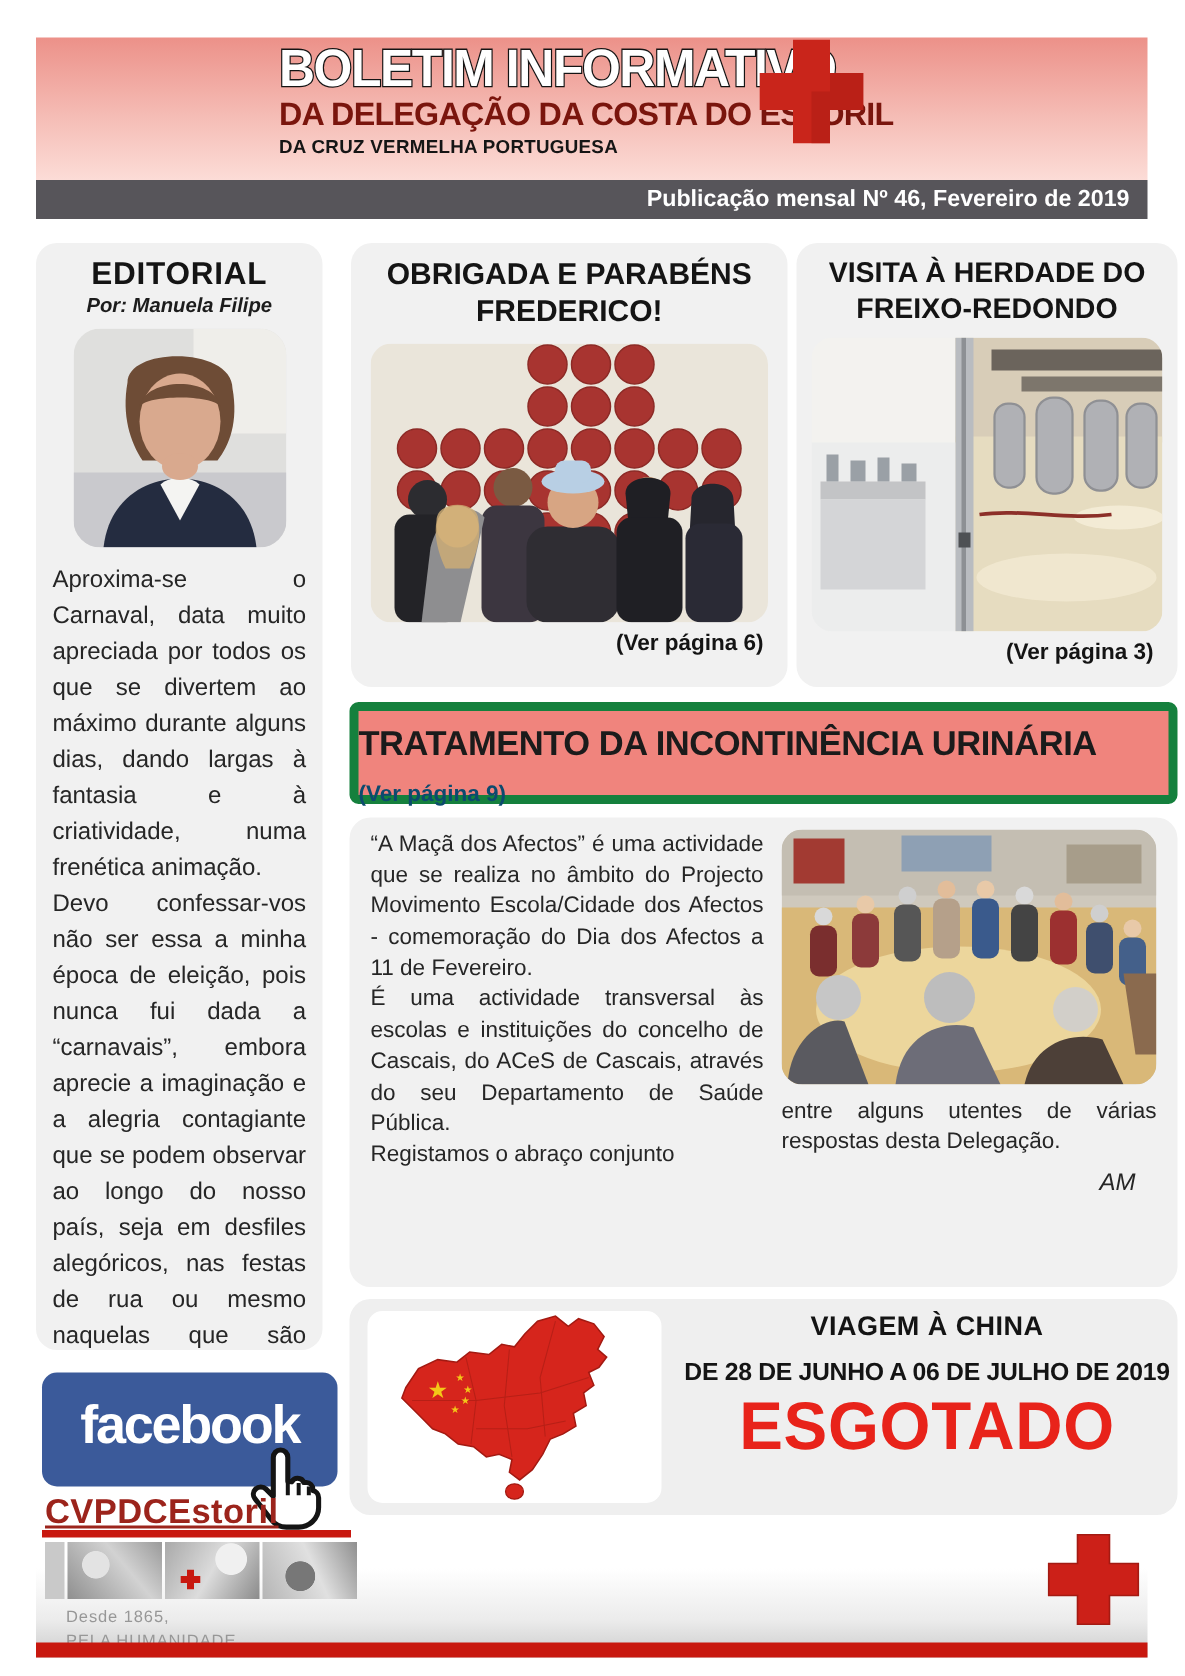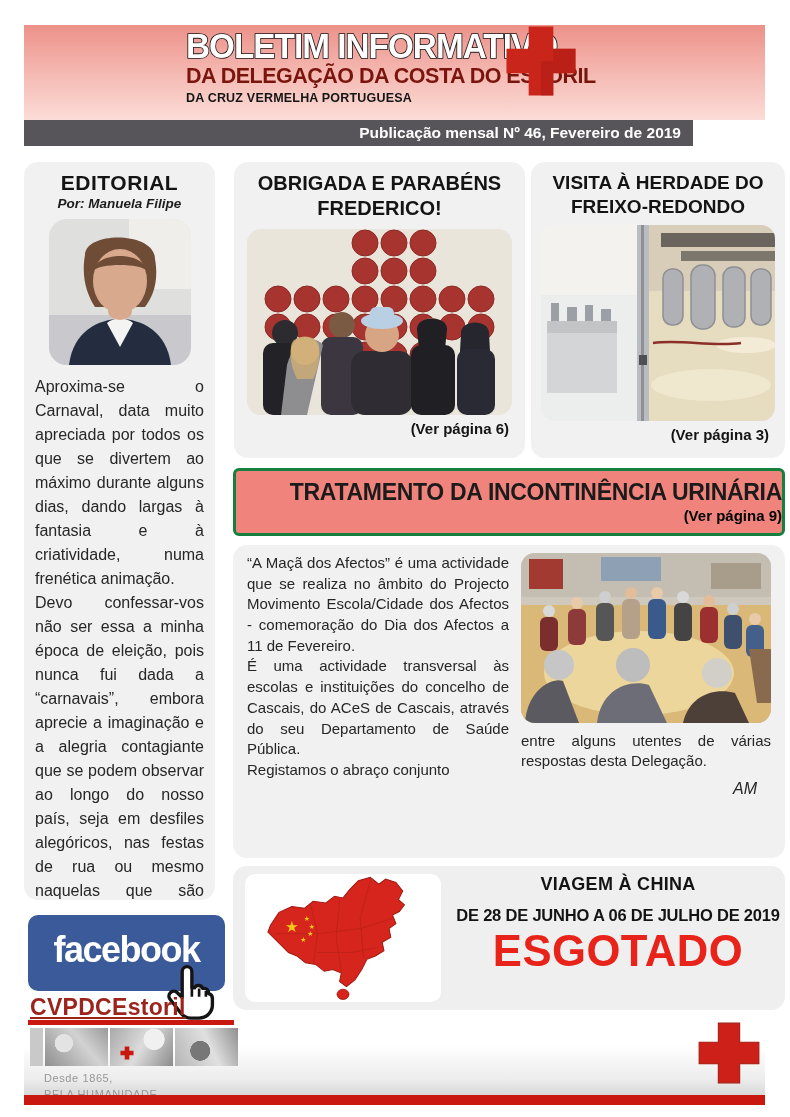--- a/index.html
+++ b/index.html
@@ -23,21 +23,21 @@
     white-space:nowrap;
   }
   .banner-sub {
     font-size:21.5px; font-weight:800; color:#7a150d; line-height:1.15;
     letter-spacing:-0.5px; white-space:nowrap;
   }
   .banner-sub2 { font-size:12.5px; font-weight:800; color:#151515; margin-top:3px; letter-spacing:0.2px; }
   .banner-cross { position:absolute; left:480px; top:-1px; width:74px; height:74px; }
 
   .issue-bar {
-    left:24px; top:120px; width:669px; height:26px; background:#57555a;
+    left:24px; top:120px; width:741px; height:26px; background:#57555a;
     color:#ffffff; font-weight:700; font-size:15.5px; line-height:26px;
     text-align:right; padding-right:12px;
   }
 
   
   .card { position:absolute; background:#f1f1f1; border-radius:14px; overflow:hidden; }
 
   
   .editorial { left:24px; top:162px; width:191px; height:738px; }
   .ed-title { text-align:center; font-size:21px; font-weight:800; color:#141414; margin-top:9px; letter-spacing:0.5px; }
@@ -66,24 +66,24 @@
   .page-ref { text-align:right; font-size:15px; font-weight:700; color:#141414; padding:5px 16px 0 0; }
 
   
   .card-herdade { left:531px; top:162px; width:254px; height:296px; }
   .ch-title { text-align:center; font-size:19px; font-weight:800; color:#141414; line-height:1.25; margin-top:9px; }
   .ch-photo { width:234px; height:196px; margin:6px auto 0 auto; border-radius:14px; overflow:hidden; }
 
   
   .salmon {
     left:233px; top:468px; width:552px; height:68px; background:#f0847d;
-    border-radius:6px; border:3px solid #15803d; text-align:right;
+    border-radius:6px; border:6px solid #15803d; text-align:left;
   }
   .salmon-title { font-size:23px; font-weight:800; color:#1b1b1b; margin-top:8px; letter-spacing:-0.3px; }
-  .salmon-ref { font-size:15px; font-weight:700; color:#000000; margin-top:1px; }
+  .salmon-ref { font-size:15px; font-weight:700; color:#0c4a6e; margin-top:12px; }
 
   
   .card-abraco { left:233px; top:545px; width:552px; height:313px; }
   .ab-title { text-align:center; font-size:19px; font-weight:800; color:#141414; margin-top:9px; letter-spacing:0.3px; }
   .ab-cols { display:flex; padding:8px 14px 0 14px; gap:12px; }
   .ab-left { width:262px; font-size:15px; line-height:1.38; text-align:justify; color:#262626; }
   .ab-left p { margin:0; }
   .ab-right { width:250px; }
   .ab-photo { width:250px; height:170px; border-radius:14px; overflow:hidden; }
   .ab-caption { font-size:15px; line-height:1.35; text-align:justify; color:#262626; margin-top:8px; }

